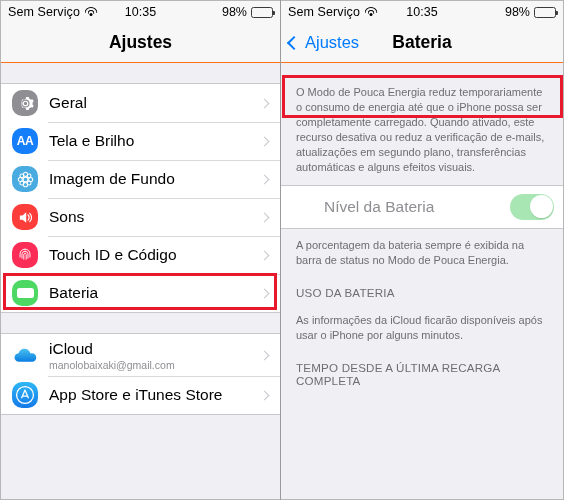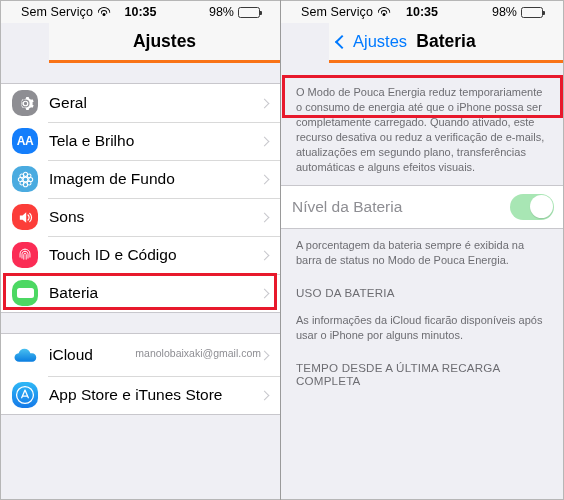--- a/index.html
+++ b/index.html
@@ -23,63 +23,62 @@
     border: 1px solid #b6b6b6;
   }
   .phone.left { border-right: none; }
   .phone.right { width: 283px; border-left: none; margin-left: 1px; }
 
   
   .statusbar {
     height: 22px;
     background: #f7f7f7;
     display: flex; align-items: center;
-    padding: 0 20px;
+    padding: 0 7px;
     font-size: 12.5px;
     color: #000;
     position: relative;
   }
   .sb-left { display: flex; align-items: center; gap: 5px; }
   .sb-carrier { font-size: 12.5px; letter-spacing: .1px; }
   .wifi-ico { display: inline-block; width: 13px; height: 10px; position: relative; }
   .wifi-ico i {
     position: absolute; left: 50%; border: 1.5px solid #000;
     border-bottom: none; border-radius: 50% 50% 0 0 / 100% 100% 0 0;
     transform: translateX(-50%);
   }
   .wifi-ico i:nth-child(1) { width: 13px; height: 6px; top: 0; }
   .wifi-ico i:nth-child(2) { width: 7px; height: 4px; top: 3px; }
   .wifi-ico i:nth-child(3) { width: 3px; height: 3px; top: 6px; background: #000; border-radius: 50%; border: none; }
   .sb-time {
     position: absolute; left: 0; right: 0; text-align: center;
-    font-weight: bold; font-size: 12.5px; pointer-events: none;
+    font-weight: normal; font-size: 12.5px; pointer-events: none;
   }
   .sb-right {
     margin-left: auto; display: flex; align-items: center; gap: 4px;
     font-size: 12.5px;
   }
   .batt {
     width: 22px; height: 11px; border: 1px solid #3a3a3a;
     border-radius: 2.5px; position: relative; padding: 1px;
   }
   .batt:after {
     content: ""; position: absolute; right: -3px; top: 3px;
     width: 2px; height: 4px; background: #3a3a3a; border-radius: 0 1px 1px 0;
   }
   .batt .fill { height: 100%; border-radius: 1px; }
   .batt.black .fill { background: #000; }
   .batt.yellow .fill { background: #ffcc00; }
 
   
   .navbar {
     height: 40px; background: #f7f7f7;
-    border-bottom: 3px solid #f97316;
+    border-bottom: 1px solid #f97316;
     display: flex; align-items: center; position: relative;
     padding: 0 8px;
-    margin-left: 48px;
   }
   .nav-title {
     position: absolute; left: 0; right: 0; text-align: center;
     font-size: 17.5px; font-weight: bold; color: #000;
     pointer-events: none;
   }
   .back-btn {
     display: flex; align-items: center; gap: 4px;
     color: #007aff; font-size: 16.5px; z-index: 2; cursor: pointer;
   }
@@ -105,21 +104,21 @@
   }
   .row.tall { height: 42px; }
   .ico {
     width: 26px; height: 26px; border-radius: 10px;
     flex: 0 0 26px; margin-right: 11px;
     display: flex; align-items: center; justify-content: center;
     color: #fff;
   }
   .row-label { font-size: 15.5px; color: #000; flex: 1; }
   .row-sub { font-size: 10.5px; color: #8e8e93; margin-top: 1px; }
-  .label-stack { flex: 1; display: flex; flex-direction: row; justify-content: center; }
+  .label-stack { flex: 1; display: flex; flex-direction: column; justify-content: center; }
   .chev {
     width: 7px; height: 7px;
     border-top: 1.8px solid #c7c7cc; border-right: 1.8px solid #c7c7cc;
     transform: rotate(45deg); margin-right: 3px;
   }
 
   
   .ic-gear { background: #8e8e93; }
   .ic-gear svg { width: 19px; height: 19px; }
   .ic-aa { background: #147efb; font-size: 12px; font-weight: bold; letter-spacing: -.5px; }
@@ -157,21 +156,21 @@
 
   
   .note {
     font-size: 11px; line-height: 1.36; color: #6d6d72;
     padding: 9px 14px 10px 15px; background: #efeff4;
   }
   .sect-head {
     font-size: 11.6px; color: #6d6d72; letter-spacing: .2px;
     padding: 8px 14px 5px 15px; background: #efeff4; text-transform: none;
   }
-  .row.disabled .row-label { color: #8e8e93; }
+  .row.disabled .row-label { color: #8e8e93; margin-left: 32px; }
 
   
   .hl {
     position: absolute; border: 3px solid #e8192c;
     pointer-events: none; z-index: 20;
   }
 </style>
 </head>
 <body>
 

